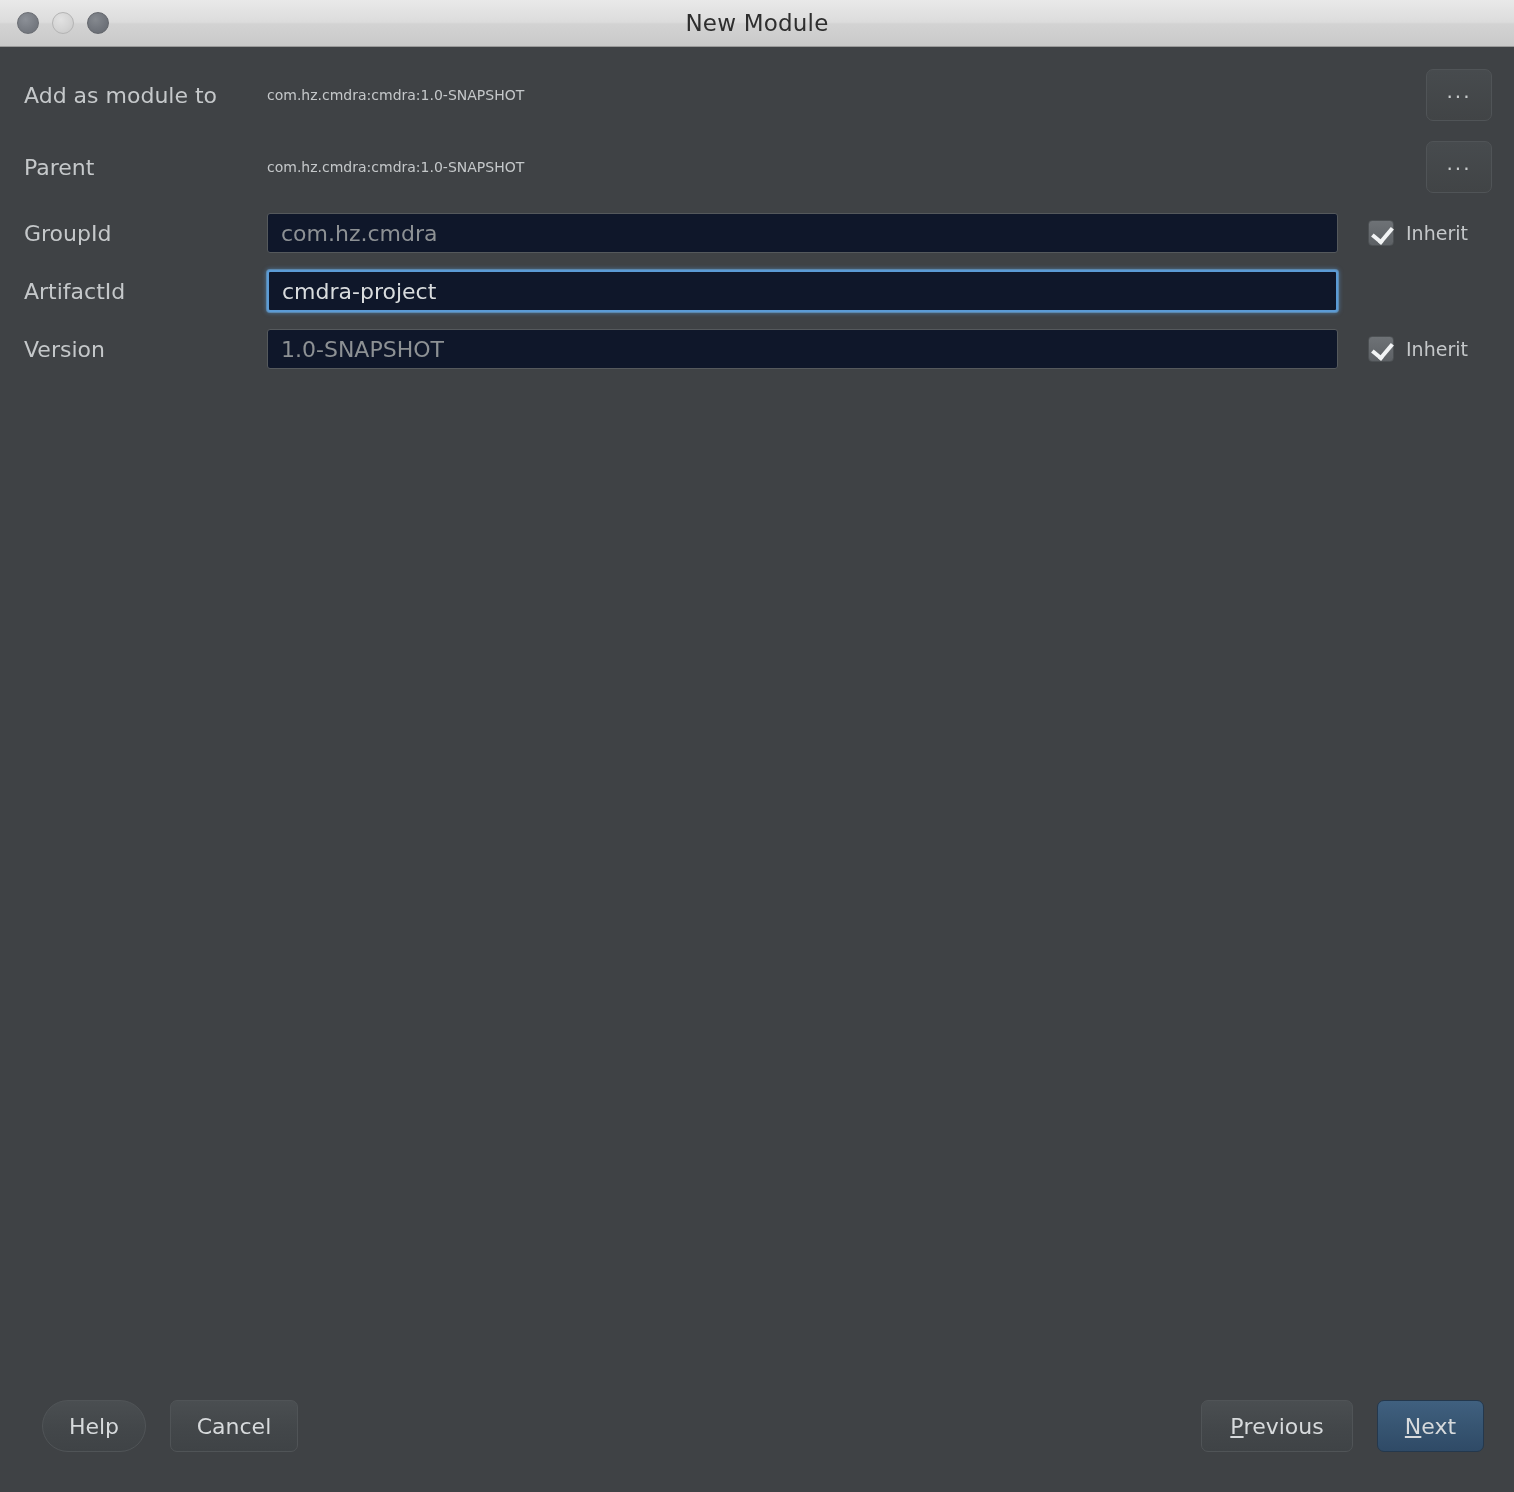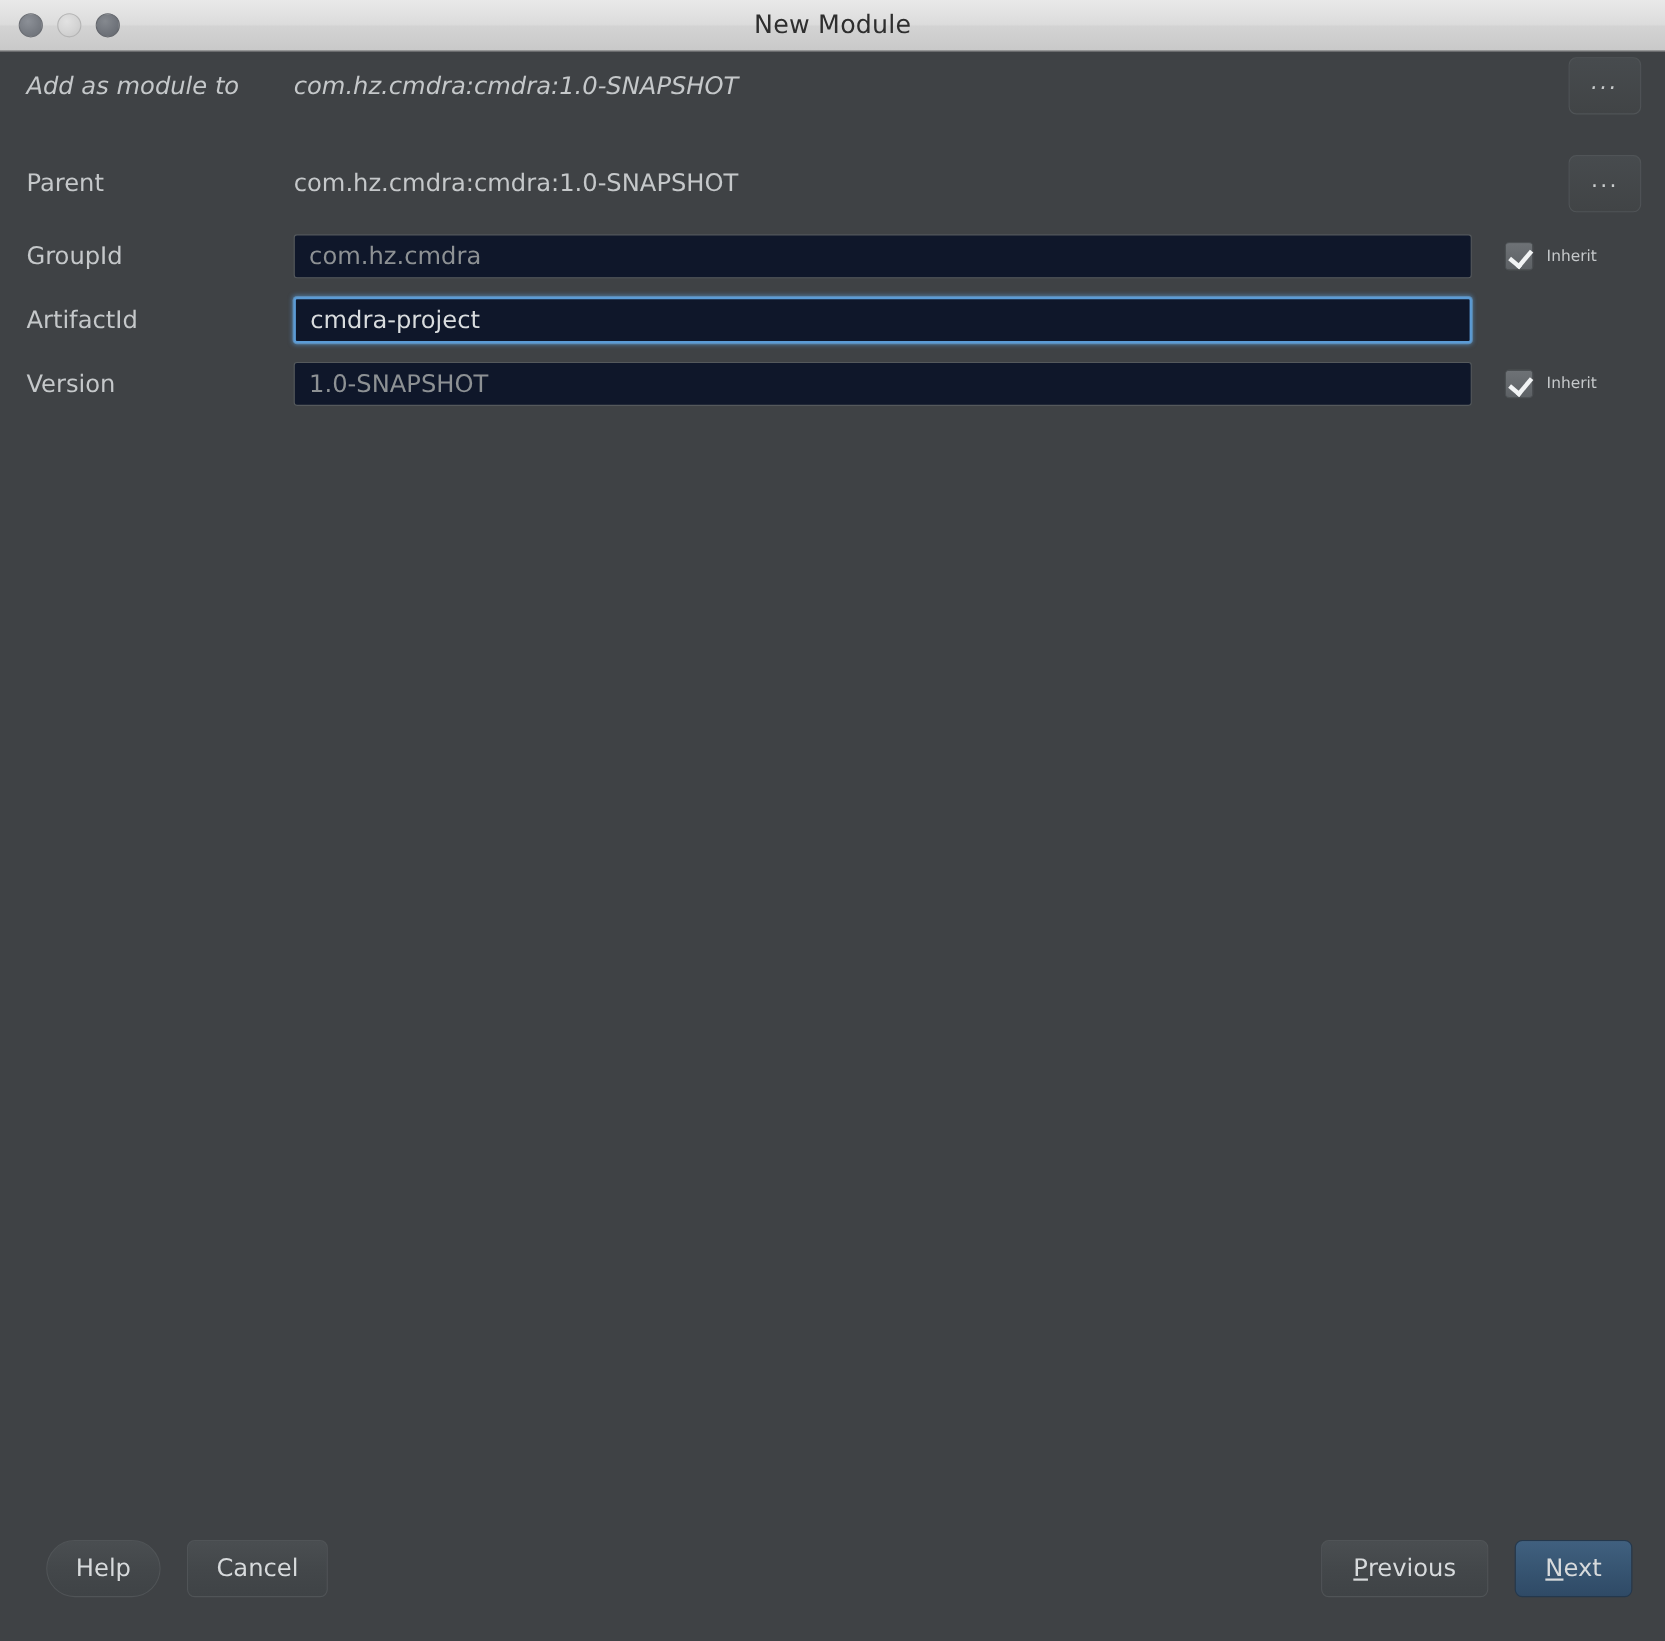--- a/index.html
+++ b/index.html
@@ -82,37 +82,37 @@
   }
 
   .row {
     position: absolute;
     left: 0;
     right: 0;
     height: 46px;
     display: flex;
     align-items: center;
   }
-  .row-module   { top: 8px; font-style: italic; }
+  .row-module   { top: 25px; }
   .row-parent   { top: 97px; }
   .row-group    { top: 163px; }
   .row-artifact { top: 221px; }
   .row-version  { top: 279px; }
 
   .field-label {
     position: absolute;
     left: 24px;
     font-size: 22px;
     color: #c5c8ca;
     white-space: nowrap;
   }
   .static-value {
     position: absolute;
     left: 267px;
-    font-size: 22px;
+    font-size: 14px;
     color: #c5c8ca;
     white-space: nowrap;
   }
 
   .textfield {
     position: absolute;
     left: 267px;
     width: 1071px;
     height: 40px;
     box-sizing: border-box;
@@ -174,21 +174,21 @@
     position: absolute;
     left: 7px;
     top: 2px;
     width: 9px;
     height: 16px;
     border: solid #f2f4f5;
     border-width: 0 4px 4px 0;
     transform: rotate(40deg);
   }
   .inherit-label {
-    font-size: 14px;
+    font-size: 19px;
     color: #c5c8ca;
   }
 
   
   .footer {
     position: absolute;
     left: 0;
     right: 0;
     bottom: 0;
     height: 116px;

